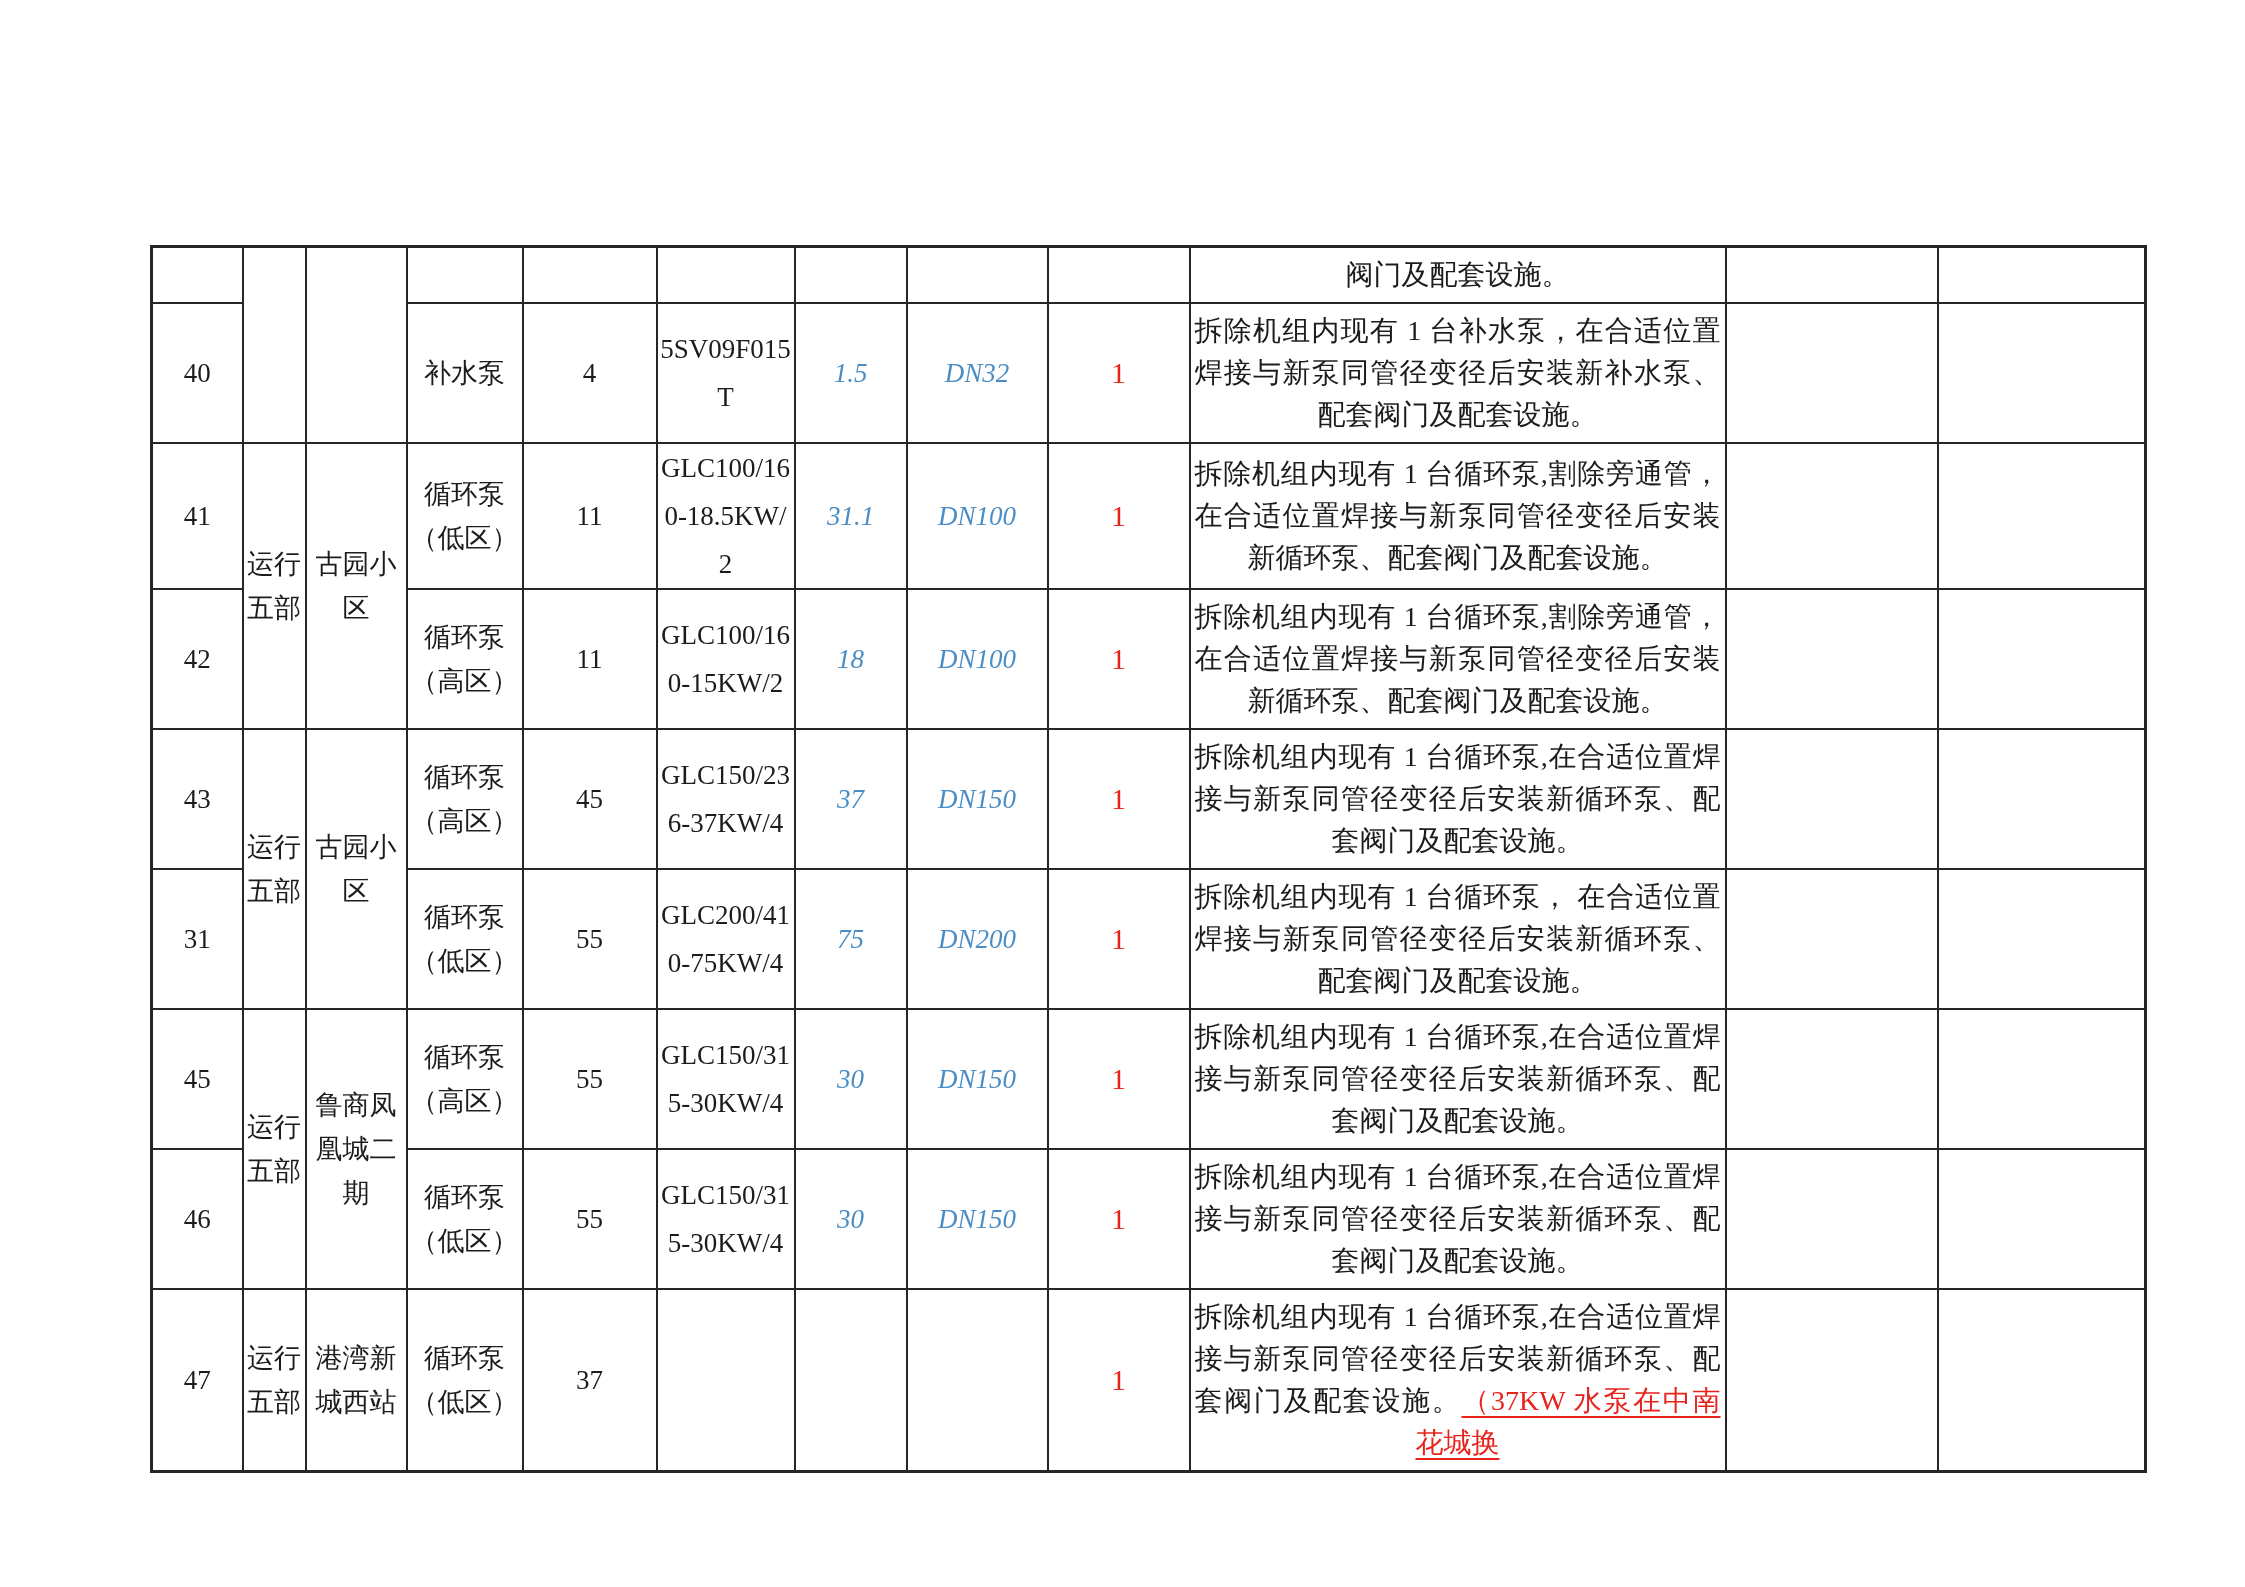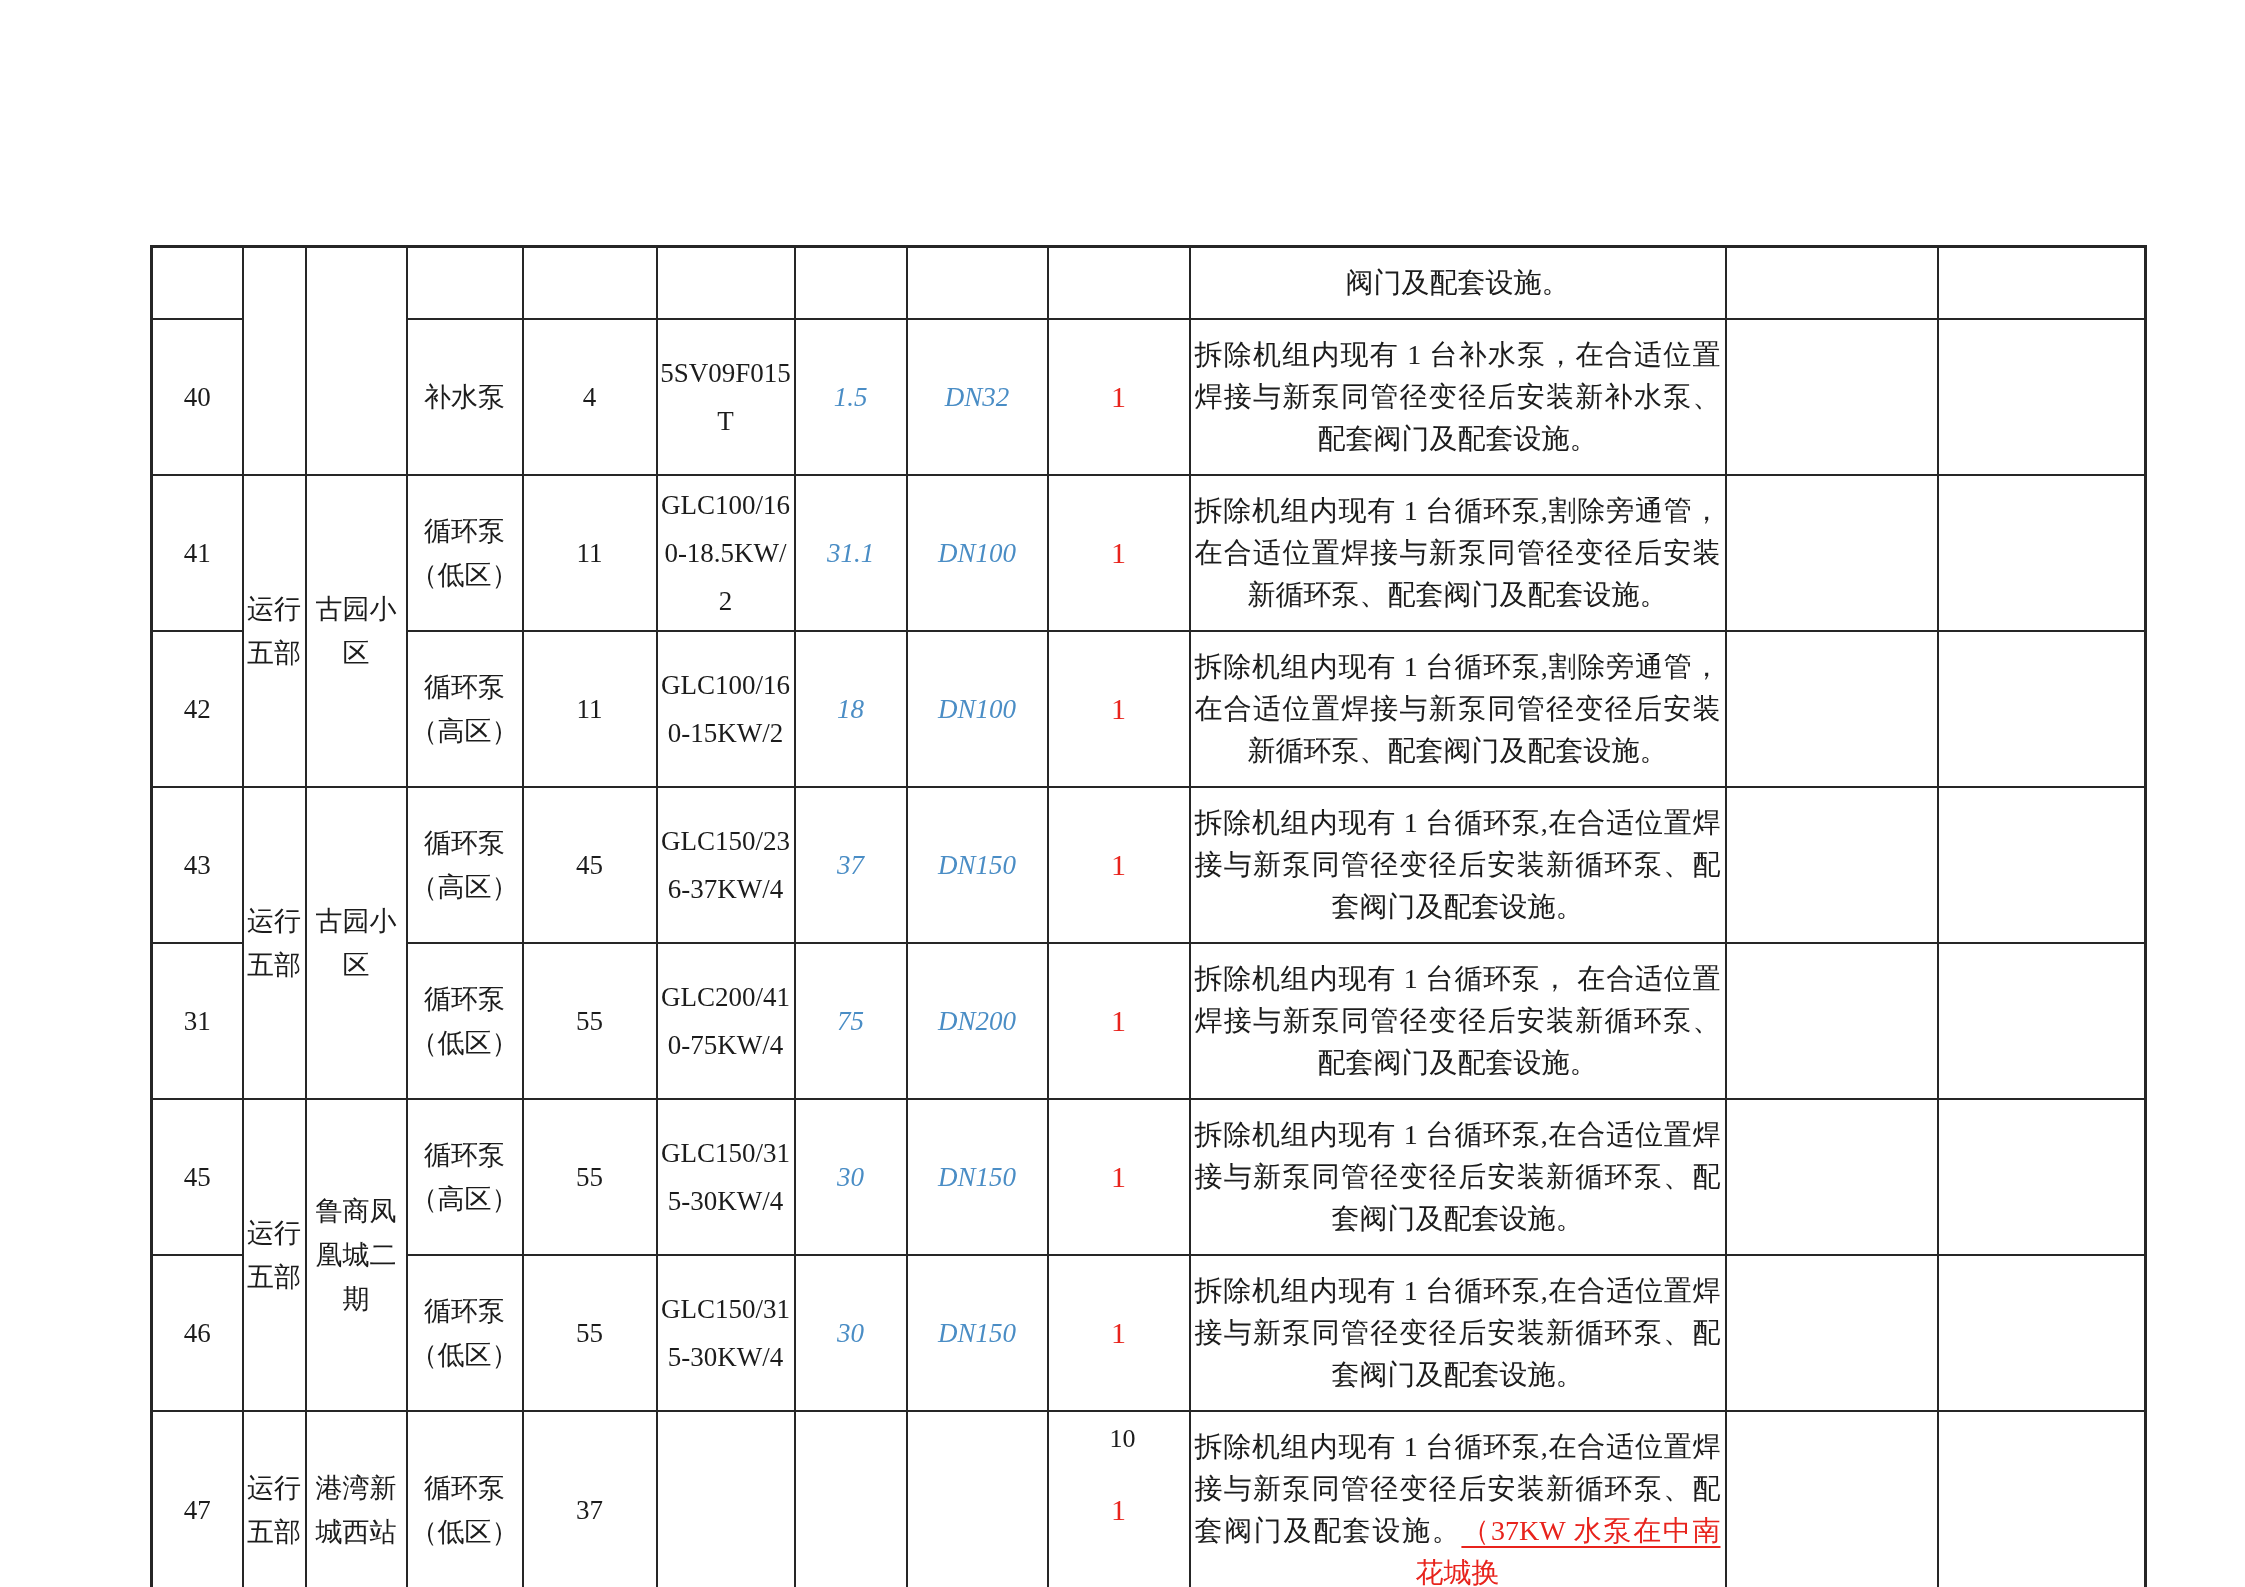--- a/index.html
+++ b/index.html
@@ -35,21 +35,21 @@
   td.c-dept, td.c-site { line-height: 44px; }
   td.c-equip { line-height: 44px; }
   td.c-model { word-break: break-all; line-height: 48px; }
   td.c-power, td.c-dn { color: var(--accent-blue, #4a8dc5); font-style: italic; }
   td.c-qty { color: var(--accent-red, #e8231c); font-size: 30px; }
   td.c-desc {
     font-size: 28px;
     line-height: 42px;
     text-align: justify;
     text-align-last: center;
-    padding: 14px 4px;
+    padding: 6px 4px;
     font-family: Liberation Serif, serif;
   }
   .red-underline {
     color: var(--accent-red, #e8231c);
     text-decoration: underline;
     text-decoration-thickness: 2px;
     text-underline-offset: 6px;
   }
   .footer {
     position: absolute;
@@ -205,14 +205,13 @@
       <td class="c-power"></td>
       <td class="c-dn"></td>
       <td class="c-qty">1</td>
       <td class="c-desc"><span>拆除机组内现有 1 台循环泵,在合适位置焊接与新泵同管径变径后安装新循环泵、配套阀门及配套设施。</span><span class="red-underline">（37KW 水泵在中南花城换</span></td>
       <td class="c-extra"></td>
       <td class="c-extra"></td>
     </tr>
   </tbody>
     </table>
 
-  <div class="footer">10</div>
 </div>
 
 </body></html>

